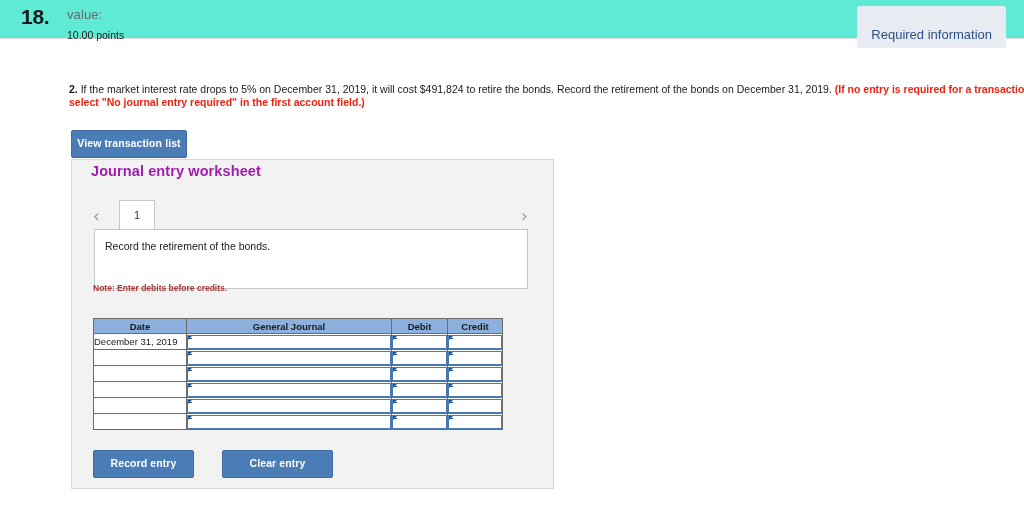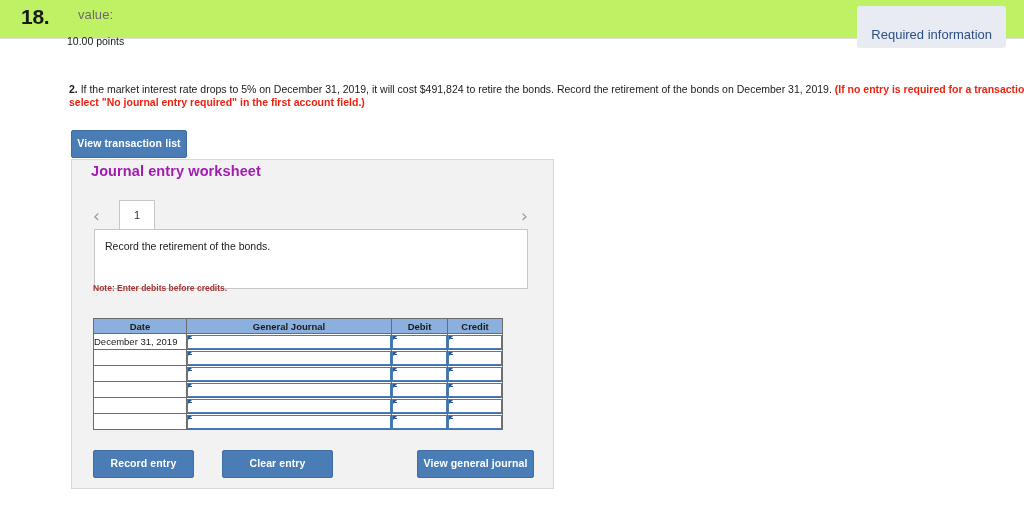--- a/index.html
+++ b/index.html
@@ -16,22 +16,21 @@
     position: relative;
     width: 1024px;
     height: 529px;
     background: #ffffff;
   }
   .topbar {
     position: absolute;
     left: 0; top: 0;
     width: 1024px; height: 39px;
     border-bottom: 1px solid #dcdcdc;
-    background: #bef264;
-    text-align: center;
+    background: #5eead4;
   }
   .q-number {
     position: absolute;
     left: 21px; top: 5px;
     font-size: 21px;
     font-weight: bold;
     color: #1a1a1a;
     letter-spacing: -0.3px;
   }
   .value-block {
@@ -42,21 +41,21 @@
   .value-label {
     font-size: 13px;
     color: #6b6b6b;
     display: block;
     letter-spacing: 0.1px;
   }
   .value-points {
     font-size: 10.5px;
     color: #1a1a1a;
     display: block;
-    margin-top: 12px;
+    margin-top: 6px;
   }
   .req-badge {
     position: absolute;
     right: 18px; top: 6px;
     background: #e8ecf2;
     color: #2c4f86;
     font-size: 13px;
     padding: 21px 14px 6px 14px;
     border-radius: 3px;
     white-space: nowrap;
@@ -378,16 +377,15 @@
             </td>
           <td class="cell-pad">
               <span class="jinput"></span>
             </td>
         </tr>
       </tbody>
     </table>
 
     <div class="btn btn-clear">Clear entry</div>
     <div class="btn btn-record">Record entry</div>
-    <div class="btn btn-viewgj">View general journal</div>
 
   </div>
 </div>
 
 </body></html>

